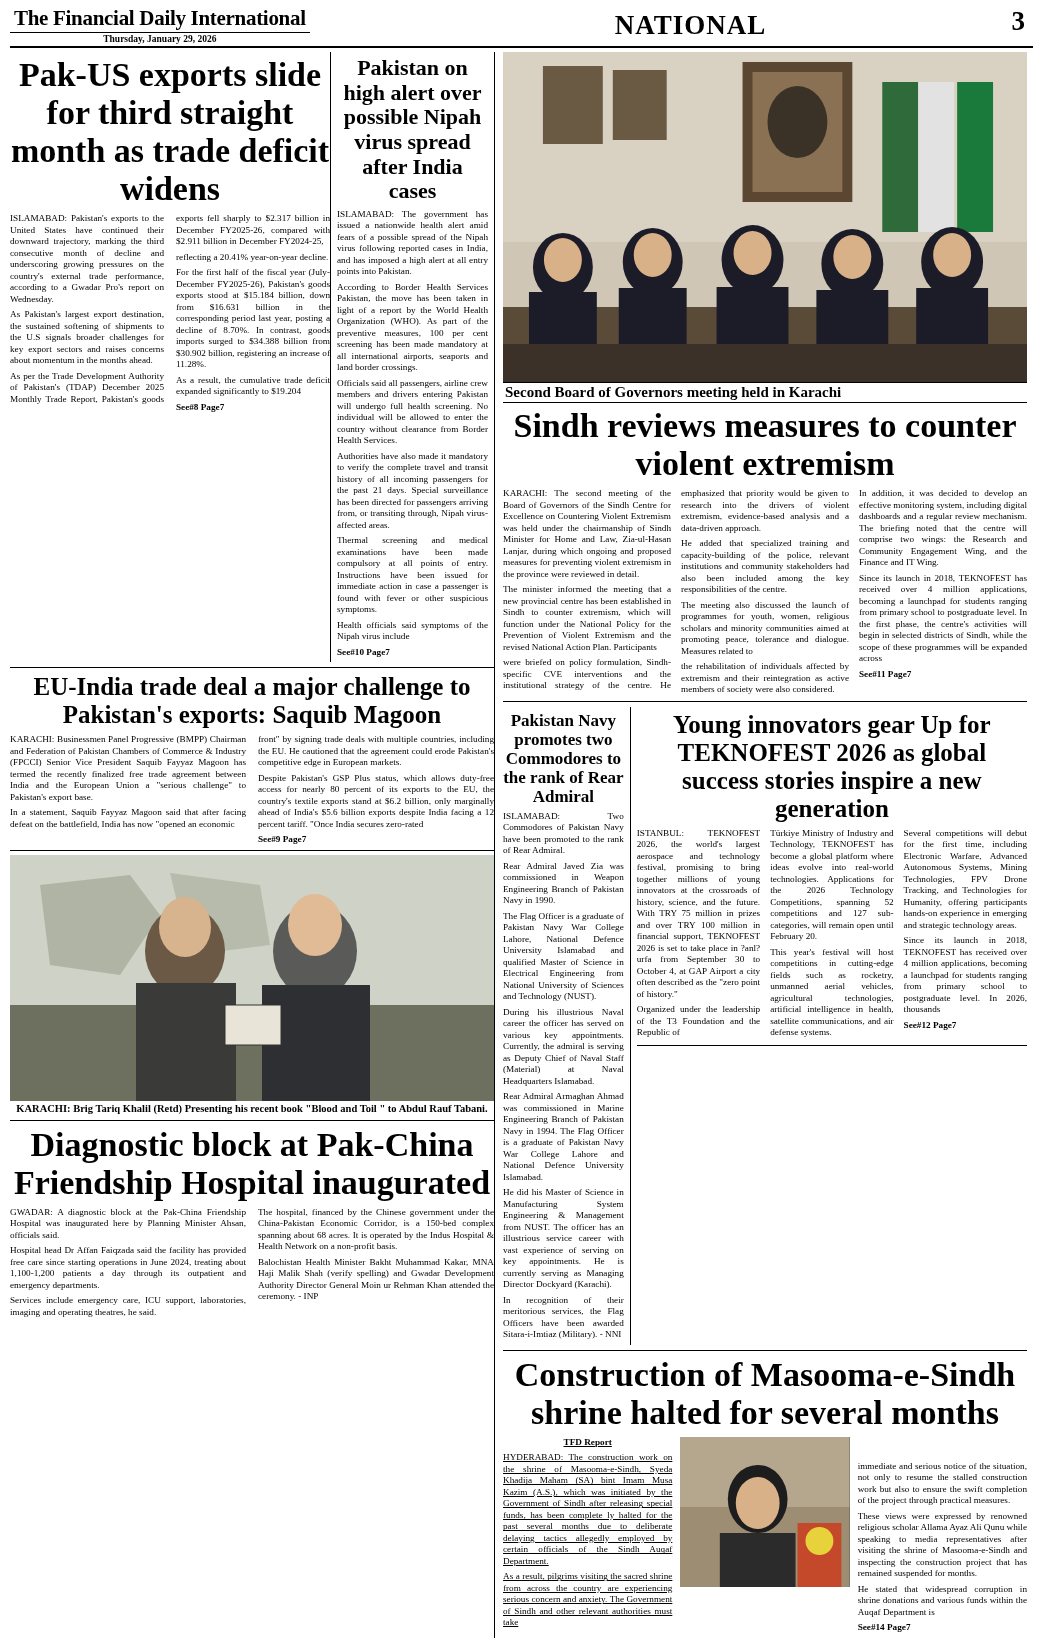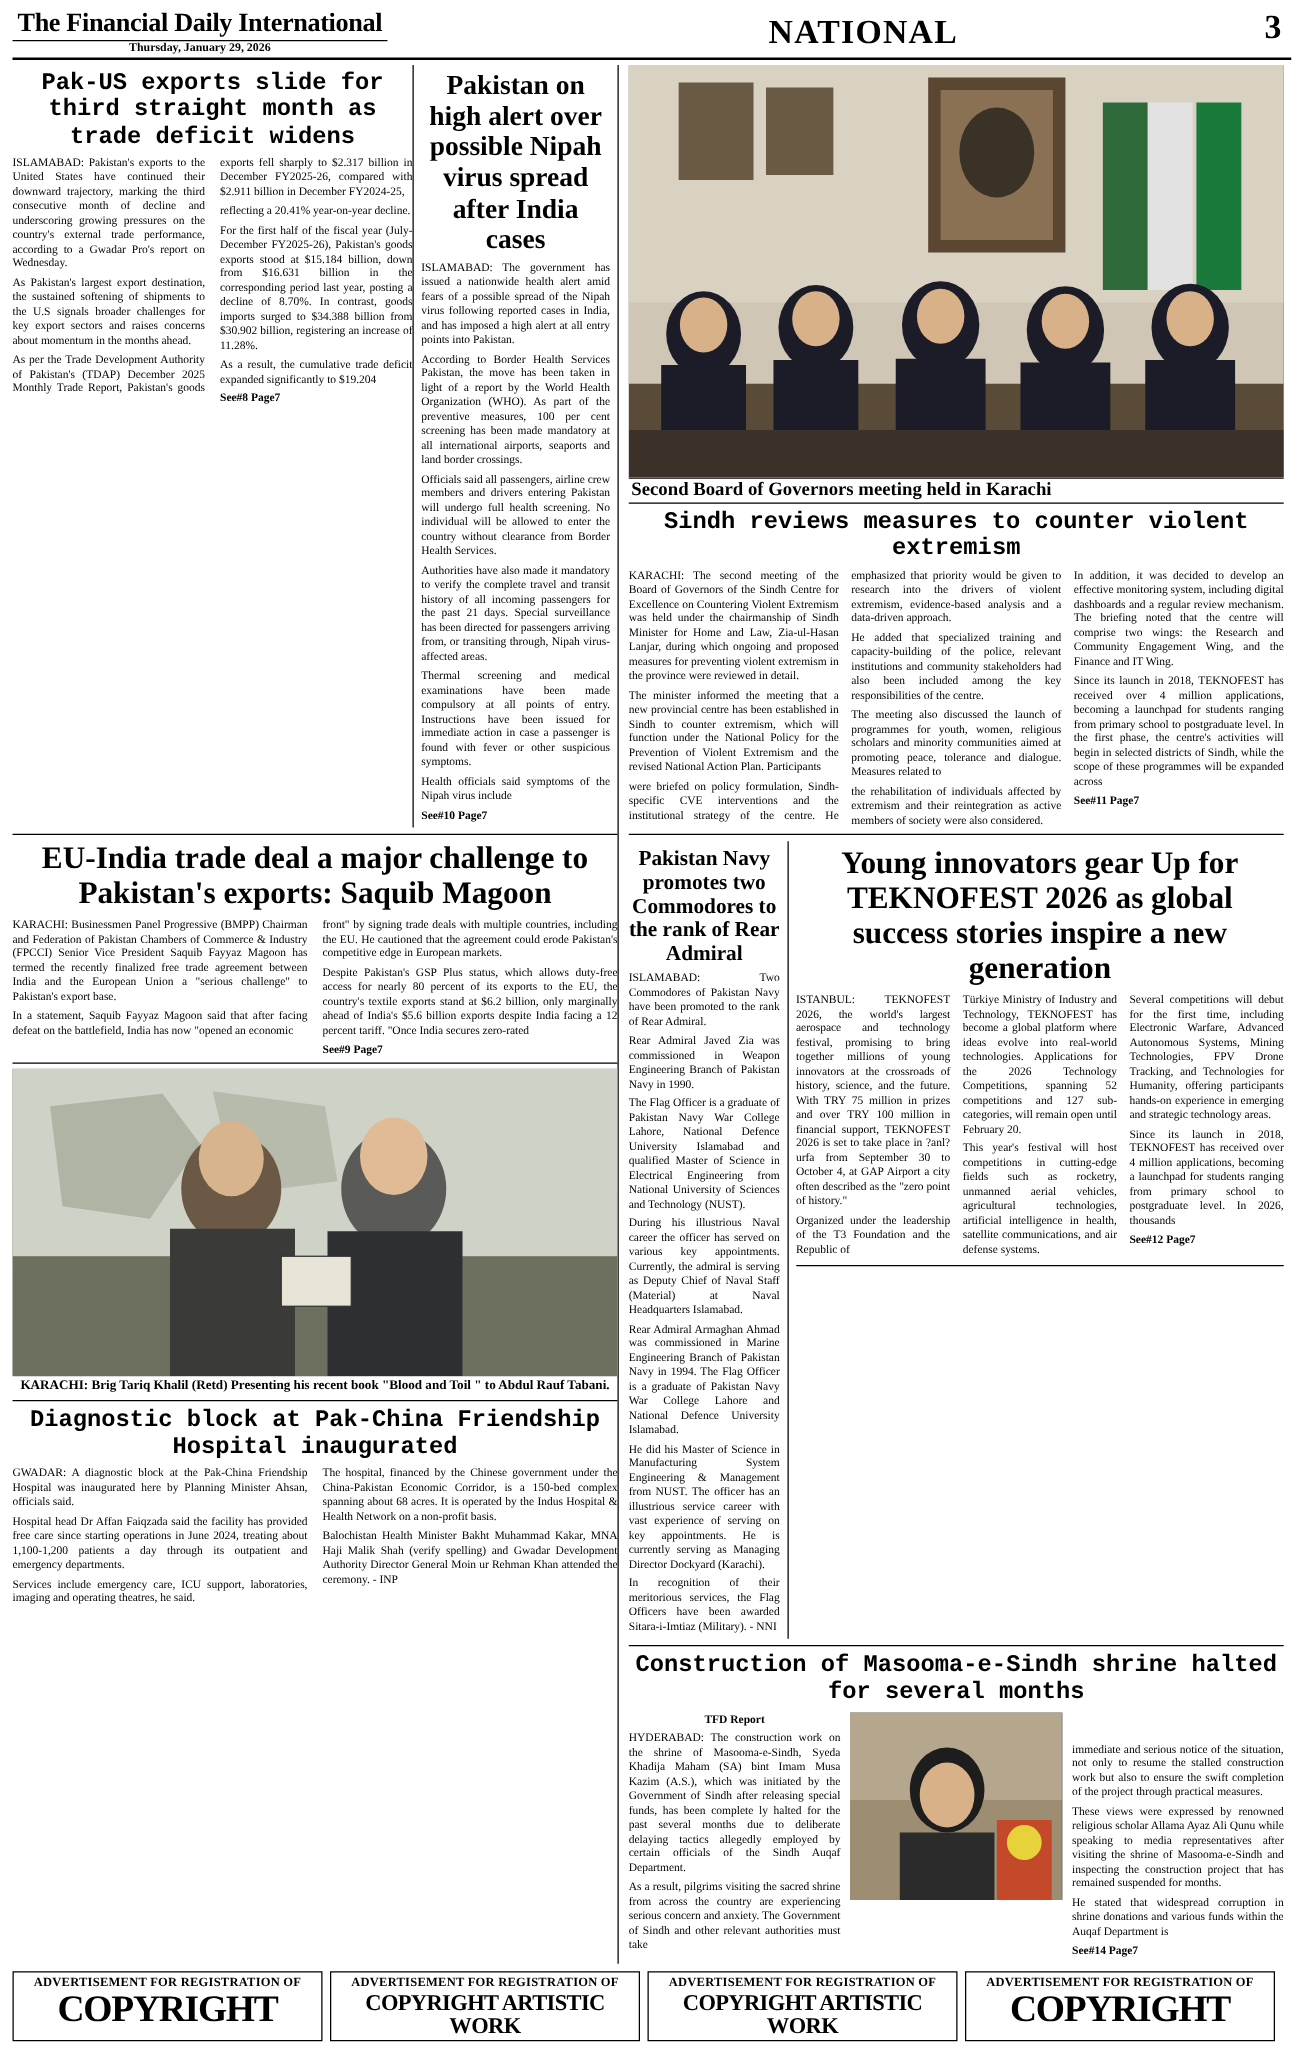--- a/index.html
+++ b/index.html
@@ -21,21 +21,21 @@
   .paper-date { font-size:9.5px; font-weight:bold; text-align:center; padding-top:1px; }
   .mast-center { font-size:27px; font-weight:bold; letter-spacing:1px; align-self:center; margin-left:60px; }
   .mast-page { font-size:27px; font-weight:bold; margin-right:8px; }
 
   
   .body-wrap { display:flex; gap:0px; margin-top:4px; }
   .col-left { width:484px; }
   .col-right { width:533px; padding-left:8px; border-left:1px solid #000; }
 
   .headline { font-weight:bold; text-align:center; line-height:1.12; margin:4px 0 5px 0; }
-  .h-xl { font-size:19px;font-family:Liberation Mono, monospace; }
+  .h-xl { font-size:34px; }
   .h-lg { font-size:25px; }
   .h-md { font-size:22px; }
   .h-sm { font-size:17px; }
 
   .rule { border-top:1.5px solid #000; margin:5px 0; }
   .rule-thin { border-top:1px solid #000; margin:4px 0; }
 
   .cols2 { column-count:2; column-gap:12px; column-rule:0; }
   .cols3 { column-count:3; column-gap:10px; }
   p.t { font-size:9.2px; line-height:1.25; text-align:justify; margin:0 0 4px 0; }
@@ -234,21 +234,21 @@
 
           <div class="rule"></div>
         </div>
       </div>
 
       <div class="rule"></div>
 
       <div>
         <div class="headline h-xl">Construction of Masooma-e-Sindh shrine halted for several months</div>
         <div style="display:flex;gap:8px;">
-          <div style="width:170px;">
+          <div style="width:170px;text-decoration:underline;">
             <p class="t" style="text-align:center;font-weight:bold;">TFD Report</p>
             <p class="t">HYDERABAD: The construction work on the shrine of Masooma-e-Sindh, Syeda Khadija Maham (SA) bint Imam Musa Kazim (A.S.), which was initiated by the Government of Sindh after releasing special funds, has been complete ly halted for the past several months due to deliberate delaying tactics allegedly employed by certain officials of the Sindh Auqaf Department.</p>
             <p class="t">As a result, pilgrims visiting the sacred shrine from across the country are experiencing serious concern and anxiety. The Government of Sindh and other relevant authorities must take</p>
           </div>
           <div style="width:170px;">
             <div class="photo" style="width:100%;height:150px;">
               <svg width="100%" height="150" viewBox="0 0 170 150" preserveAspectRatio="none">
                 <rect width="170" height="150" fill="#9d8d72"></rect>
                 <rect x="0" y="0" width="170" height="70" fill="#b4a78e"></rect>
                 <ellipse cx="78" cy="62" rx="30" ry="34" fill="#1d1d1d"></ellipse>

